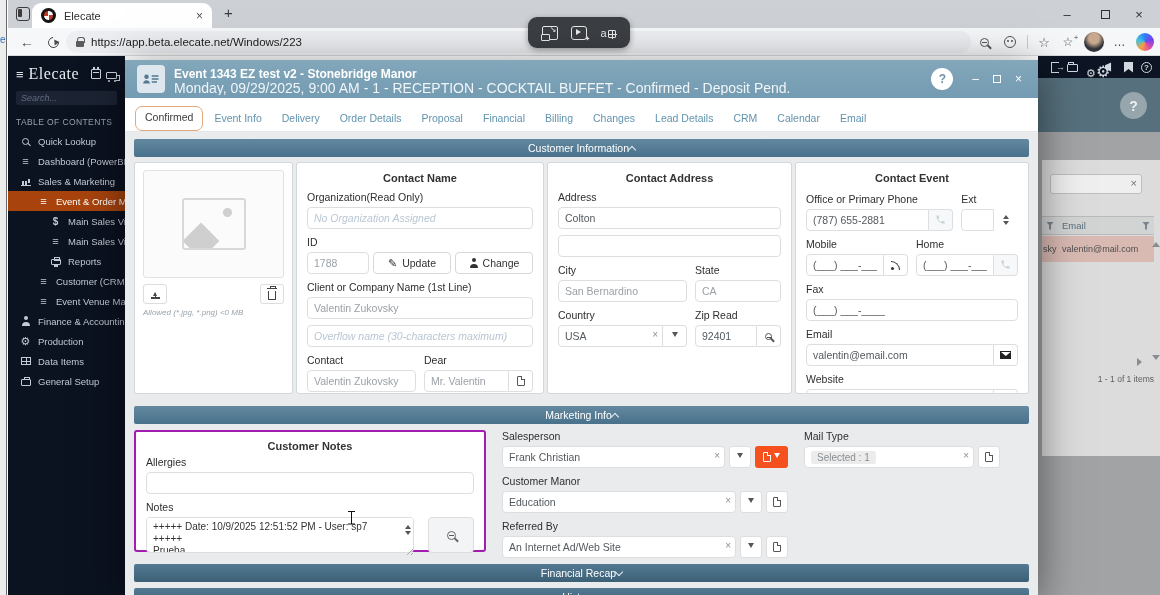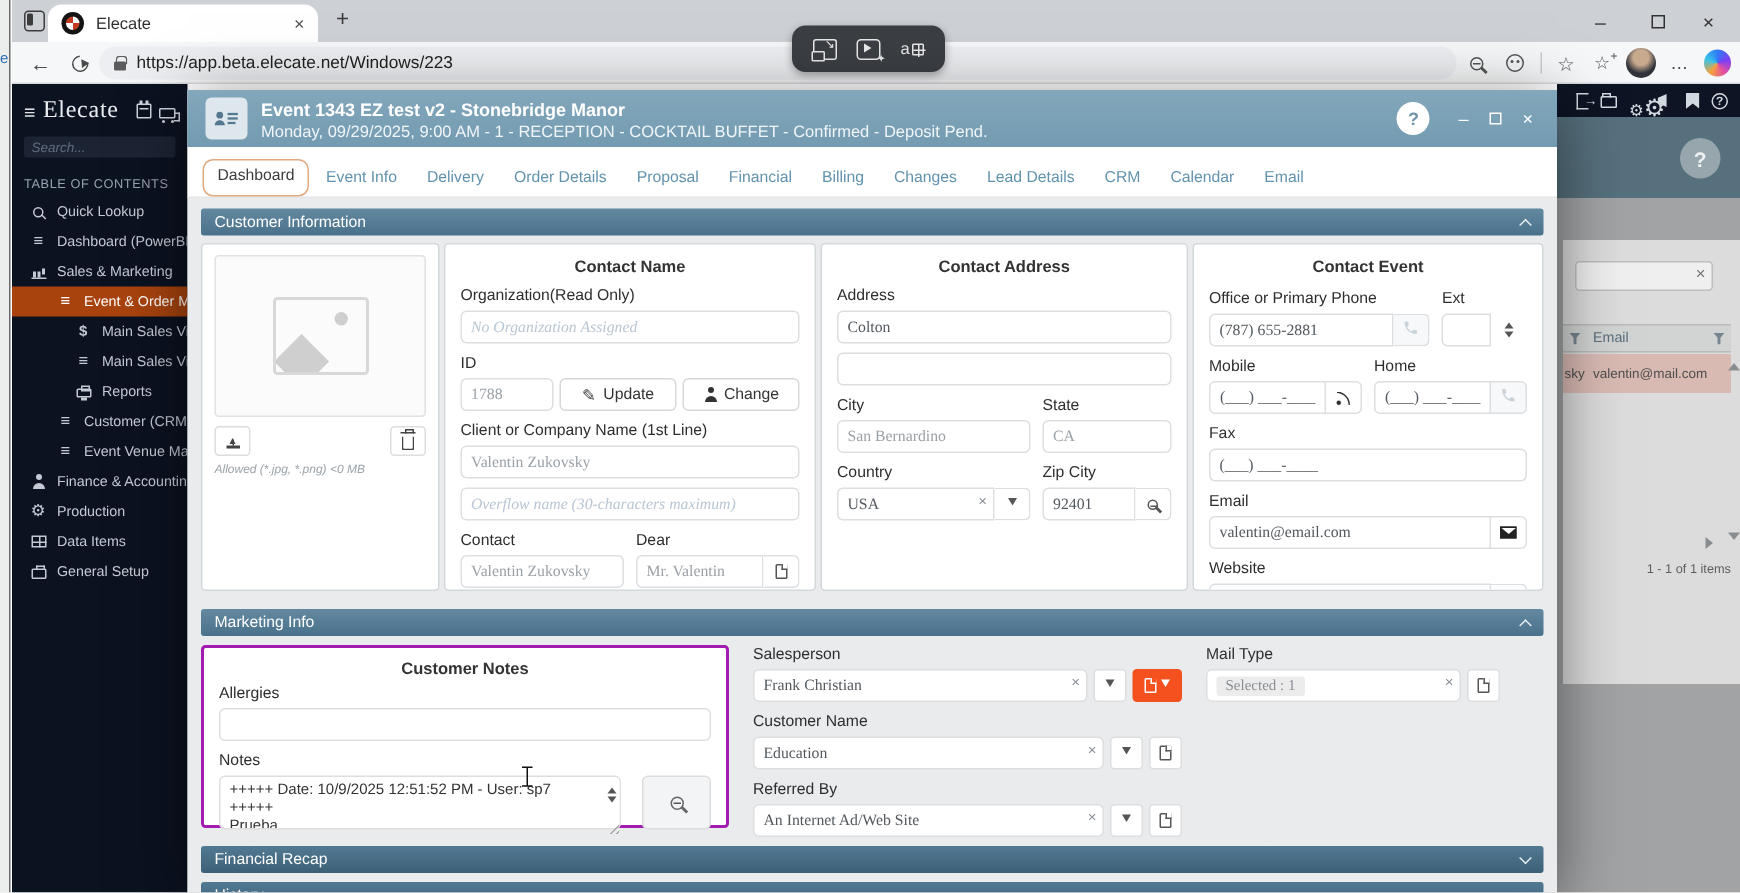--- a/index.html
+++ b/index.html
@@ -131,46 +131,46 @@
   .tri-rt{position:absolute;right:14px;top:198px;width:0;height:0;border:4px solid transparent;border-left:5px solid #8a8d90}
   .bg-pager{position:absolute;right:6px;top:214px;font-size:8.5px;color:#5e5e5e}
 
   
   .modal{position:absolute;left:125px;top:60px;width:913px;height:535px;background:#e9ebec;z-index:8;box-shadow:0 8px 40px rgba(0,0,0,.5);display:flex;flex-direction:column}
   .m-head{height:38px;background:linear-gradient(#83a7bb,#739bb1);display:flex;align-items:center;padding:0 12px;gap:9px;flex:none}
   .m-ico{width:28px;height:28px;border-radius:4px;background:#dde7ed;display:flex;align-items:center;justify-content:center;flex:none}
   .m-ico svg{width:18px;height:14px;fill:#53788f}
   .m-titles{flex:1;color:#fff;overflow:hidden}
   .m-title{font-size:12px;font-weight:bold;line-height:14px;white-space:nowrap}
-  .m-sub{font-size:11px;line-height:13px;color:#f0f5f8;white-space:nowrap}
+  .m-sub{font-size:14px;line-height:13px;color:#f0f5f8;white-space:nowrap}
   .m-help{width:22px;height:22px;border-radius:50%;background:#fff;color:#6e93a8;font-weight:bold;font-size:12px;display:flex;align-items:center;justify-content:center;margin-right:10px}
   .m-ctl{display:flex;align-items:center;gap:14px;color:#fff;margin-right:4px}
   .m-ctl .mx{width:8px;height:8px;border:1.3px solid #fff}
   .m-ctl span{font-size:12px;line-height:12px}
 
   .m-body{flex:1;overflow:hidden;display:flex;flex-direction:column}
   .m-tabs{background:#fff;padding:9px 10px 0 10px;display:flex;gap:2px;border-bottom:1px solid #e4e6e8;flex:none}
   .mtab{font-size:10.5px;color:#6293ae;padding:5px 9px 7px 9px;white-space:nowrap}
   .mtab.active{border:1px solid #e2a87e;border-radius:7px;color:#3c3c3c;padding:4px 9px 5px 9px;margin-top:-1px}
 
   .m-scroll{padding:7px 9px 0 9px}
-  .sec-h{height:18px;background:linear-gradient(#62899f,#4a718b);border-radius:2px;color:#fff;font-size:10.5px;display:flex;align-items:center;justify-content:space-between;padding:0 9px}
+  .sec-h{height:18px;background:linear-gradient(#62899f,#4a718b);border-radius:2px;color:#fff;font-size:10.5px;display:flex;align-items:center;justify-content:center;padding:0 9px}
   .sec-h.dark{background:linear-gradient(#527a93,#3c6076)}
   .chev{width:6px;height:6px;border-right:1.5px solid #e7eef2;border-bottom:1.5px solid #e7eef2;transform:rotate(-135deg);margin-top:3px}
   .chev.down{transform:rotate(45deg);margin-top:-2px}
 
   .cols{display:flex;gap:3px;margin-top:5px;height:232px}
   .col{background:#fff;border:1px solid #d3d8db;border-radius:3px;padding:7px 10px;overflow:hidden}
   .c-photo{width:159px;flex:none;padding:7px 8px}
   .c-name{width:248px;flex:none}
   .c-addr{width:245px;flex:none}
   .c-info{flex:1}
   .h3col{text-align:center;font-size:11px;font-weight:bold;color:#333;margin:2px 0 2px 0}
   .lbl{font-size:10.5px;color:#2e2e2e;margin:7px 0 4px 0}
-  .inp{width:100%;height:22px;border:1px solid #dcdee0;border-radius:4px;background:#fff;font-size:10.5px;color:#53595e;padding:0 6px;font-family:Liberation Serif, serif}
+  .inp{width:100%;height:22px;border:1px solid #dcdee0;border-radius:4px;background:#fff;font-size:10.5px;color:#53595e;padding:0 6px;font-family:Liberation Sans, sans-serif}
   .inp::placeholder{color:#b9c6d3;font-style:italic}
   .inp.muted{color:#9aa1a7}
   .grp{display:flex;gap:4px}
   .attach{display:flex}
   .attach .inp{border-radius:4px 0 0 4px;flex:1;min-width:0}
   .seg{width:24px;height:22px;border:1px solid #dcdee0;border-left:none;background:#fff;display:flex;align-items:center;justify-content:center;flex:none}
   .seg:last-child{border-radius:0 4px 4px 0}
   .seg.lite{background:#f7f8f9}
   .combo{position:relative}
   .combo .inp{padding-right:16px}
@@ -421,21 +421,21 @@
     <span class="m-help">?</span>
     <span class="m-ctl">
       <span>–</span>
       <span class="mx"></span>
       <span>×</span>
     </span>
   </div>
 
   <div class="m-body">
     <div class="m-tabs">
-      <span class="mtab active">Dashboard</span>
+      <span class="mtab active">Confirmed</span>
       <span class="mtab">Event Info</span>
       <span class="mtab">Delivery</span>
       <span class="mtab">Order Details</span>
       <span class="mtab">Proposal</span>
       <span class="mtab">Financial</span>
       <span class="mtab">Billing</span>
       <span class="mtab">Changes</span>
       <span class="mtab">Lead Details</span>
       <span class="mtab">CRM</span>
       <span class="mtab">Calendar</span>
@@ -531,21 +531,21 @@
             <div style="flex:1.5">
               <div class="lbl">Country</div>
               <span class="attach">
                   <span class="combo" style="flex:1"><input class="inp" style="width: 100%;" value="USA"><span class="cx">×</span></span>
                   <span class="seg">
                     <span class="caret"></span>
                   </span>
                 </span>
             </div>
             <div>
-              <div class="lbl">Zip City</div>
+              <div class="lbl">Zip Read</div>
               <span class="attach">
                   <input class="inp" value="92401" style="">
                   <span class="seg">
                     <span class="mag" style="width:7px;height:7px"></span>
                   </span>
                 </span>
             </div>
           </div>
         </div>
 
@@ -647,21 +647,21 @@
           <div class="fld-row">
             <span class="combo"><input class="inp" value="Frank Christian" style=""><span class="cx">×</span></span>
             <span class="sqbtn">
                 <span class="caret"></span>
               </span>
             <span class="orange-btn">
                 <span class="i-doc"></span>
                 <span class="caret"></span>
               </span>
           </div>
-          <div class="lbl">Customer Name</div>
+          <div class="lbl">Customer Manor</div>
           <div class="fld-row">
             <span class="combo"><input class="inp" value="Education" style=""><span class="cx">×</span></span>
             <span class="sqbtn">
                 <span class="caret"></span>
               </span>
             <span class="sqbtn">
                 <span class="i-doc"></span>
               </span>
           </div>
           <div class="lbl">Referred By</div>

